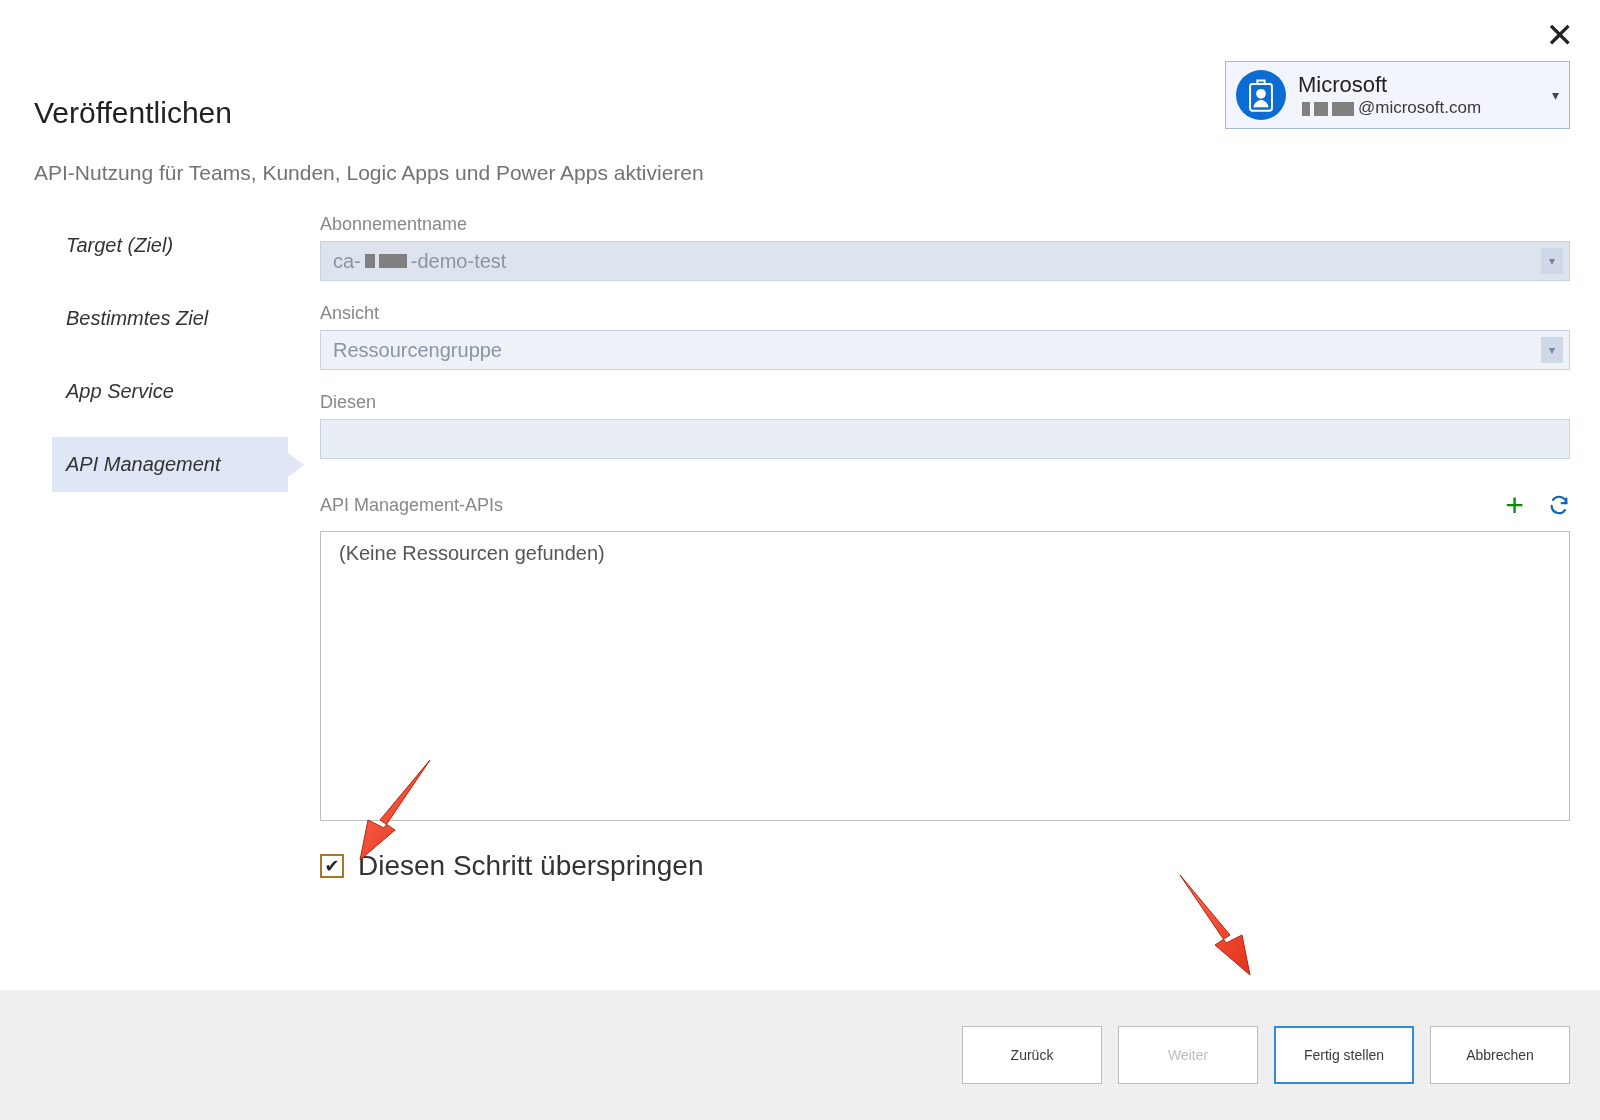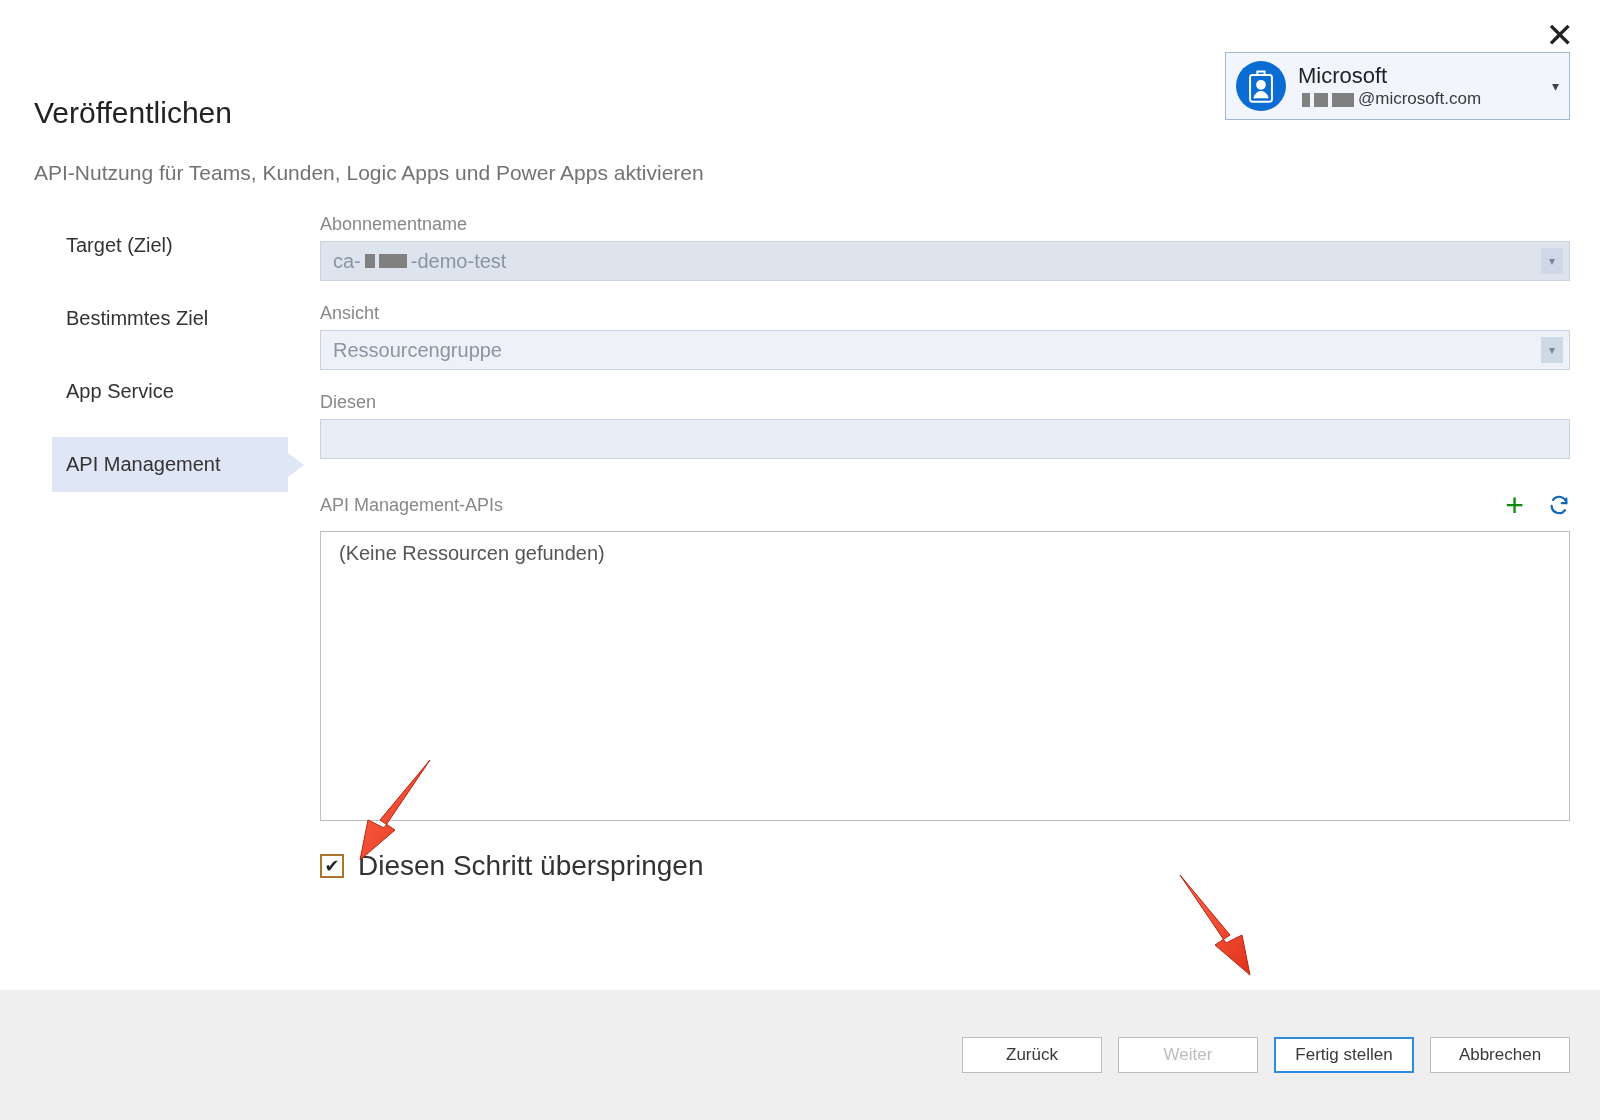--- a/index.html
+++ b/index.html
@@ -3,42 +3,42 @@
 <meta charset="utf-8">
 <style>
   * { box-sizing: border-box; margin: 0; padding: 0; font-family: "Segoe UI", Arial, sans-serif; }
   body { background: #fff; width: 1600px; height: 1120px; position: relative; overflow: hidden; }
 
   
   .close-x { position: absolute; top: 18px; right: 26px; font-size: 34px; font-weight: 300; color: #222; cursor: pointer; line-height: 1; }
 
   
   .account-box {
-    position: absolute; top: 52px; right: 30px;
+    position: absolute; top: 61px; right: 30px;
     width: 345px; height: 68px;
     border: 1px solid #9fb9d9; background: #f2f6fc;
     display: flex; align-items: center; padding: 6px 10px;
   }
   .account-icon {
     width: 50px; height: 50px; border-radius: 50%;
     background: #0b6cd4; display: flex; align-items: center; justify-content: center;
     margin-right: 12px; flex-shrink: 0;
   }
   .account-icon svg { width: 30px; height: 34px; }
   .account-text { flex: 1; overflow: hidden; }
   .account-name { font-size: 22px; color: #222; line-height: 1.2; }
   .account-email { font-size: 17px; color: #3a3a3a; line-height: 1.2; white-space: nowrap; }
   .account-caret { font-size: 14px; color: #444; margin-left: 6px; align-self: center; }
 
   
   .title { position: absolute; top: 96px; left: 34px; font-size: 30px; color: #222; font-weight: 400; }
   .subtitle { position: absolute; top: 146px; left: 34px; font-size: 21px; color: #737373; margin-top: 15px; }
 
   
-  .tabs { position: absolute; top: 218px; left: 52px; width: 236px; }
+  .tabs { position: absolute; top: 218px; left: 52px; width: 236px; font-style: italic; }
   .tab {
     padding: 16px 14px; font-size: 20px; color: #333; cursor: pointer; position: relative;
   }
   .tab.selected {
     background: #dfe6f6;
   }
   .tab.selected::after {
     content: ""; position: absolute; right: -16px; top: 50%; transform: translateY(-50%);
     width: 0; height: 0;
     border-top: 12px solid transparent;
@@ -84,22 +84,22 @@
     width: 24px; height: 24px; border: 2px solid #a9762c; display: flex; align-items: center; justify-content: center;
     font-size: 18px; color: #222; background: #fff;
   }
 
   
   .footer {
     position: absolute; left: 0; right: 0; bottom: 0; height: 130px; background: #efefef;
     display: flex; align-items: center; justify-content: flex-end; gap: 16px; padding-right: 30px;
   }
   .btn {
-    width: 140px; height: 36px; background: #fff; border: 1px solid #bcbcbc;
-    font-size: 17px; color: #3a3a3a; display: flex; align-items: center; justify-content: center; cursor: pointer;
+    width: 140px; height: 58px; background: #fff; border: 1px solid #bcbcbc;
+    font-size: 14px; color: #3a3a3a; display: flex; align-items: center; justify-content: center; cursor: pointer;
   }
   .btn.disabled { color: #bdbdbd; cursor: default; text-align: right; }
   .btn.primary { border: 2px solid #2f8bdc; }
 
   
   .arrow { position: absolute; pointer-events: none; }
   .arrow svg { display: block; }
 
   
   .redact { display: inline-flex; gap: 4px; align-items: center; vertical-align: middle; margin: 0 4px; }

